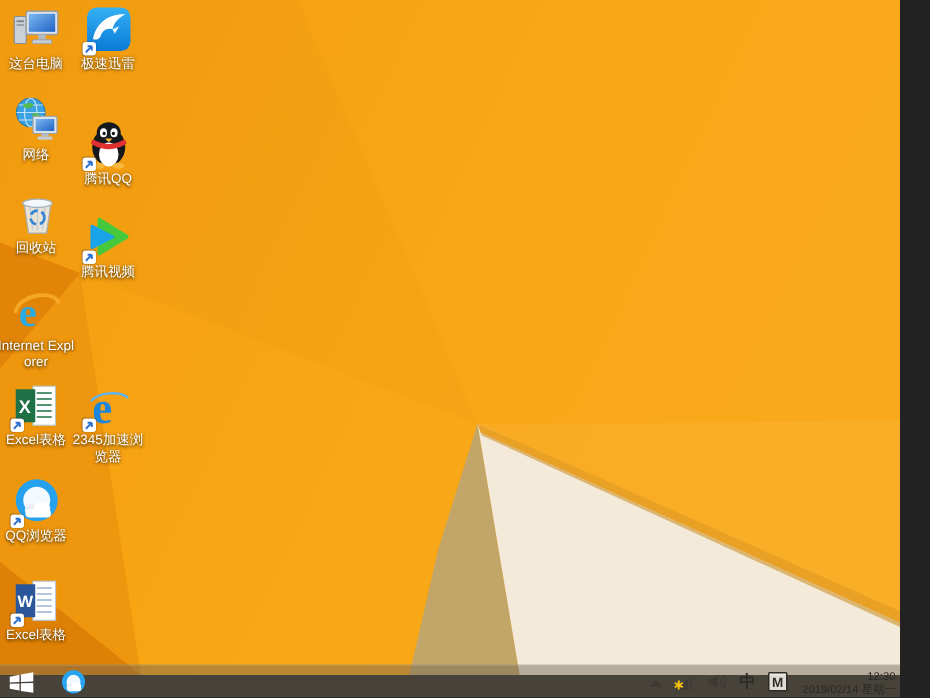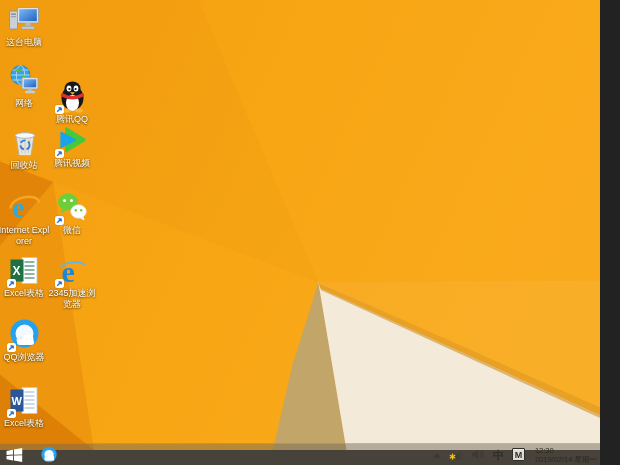--- a/index.html
+++ b/index.html
@@ -42,21 +42,21 @@
     width:0;height:0;border-left:4px solid transparent;border-right:4px solid transparent;
     border-bottom:5px solid #3e3a33;cursor:pointer;margin-top:1px;
   }
   .lang{font-size:11px;font-weight:bold;color:#2f2d28;cursor:pointer;line-height:12px;}
   .imebox{
     width:13px;height:13px;border:1.5px solid #2f2d28;background:rgba(250,248,242,.85);
     display:flex;align-items:center;justify-content:center;
     font-size:9px;font-weight:bold;color:#2f2d28;cursor:pointer;border-radius:1px;
   }
   .clock{
-    text-align:left;font-size:7.5px;line-height:9px;color:#2b2925;cursor:pointer;
+    text-align:right;font-size:7.5px;line-height:9px;color:#2b2925;cursor:pointer;
     padding-left:2px;
   }
 </style>
 </head>
 <body>
 
 <div class="screen">
 
   <svg class="wall" viewBox="0 0 620 465" preserveAspectRatio="none">
     <defs>
@@ -94,20 +94,35 @@
         <rect x="3" y="13" width="5" height="1.3" fill="#9aa1a9"></rect>
         <rect x="9.5" y="4.5" width="21" height="15.5" rx="1.5" fill="#e0e4e9" stroke="#979ea6" stroke-width="0.9"></rect>
         <rect x="11.2" y="6.2" width="17.6" height="12" fill="url(#scr)"></rect>
         <rect x="17.5" y="20" width="5" height="3.5" fill="#b4bac2"></rect>
         <rect x="13.5" y="23.5" width="13" height="2.6" rx="1" fill="#c6ccd4" stroke="#979ea6" stroke-width="0.6"></rect>
       </svg>
     </div>
     <div class="lbl">这台电脑</div>
   </div>
 
+  <div class="di" style="left:43px;top:3px">
+    <div class="ic">
+      <svg viewBox="0 0 33 33" width="33" height="33">
+        <rect x="2" y="2" width="29" height="29" rx="6.5" fill="url(#thd)"></rect>
+        <path d="M6 23 C8 12.5 16 6 27.5 6.5 C22 9.5 20 12.5 19 16.5 C15 15.5 12 17.5 11 21.5 C9.5 23.5 7.5 23.8 6 23 Z" fill="#ffffff"></path>
+        <path d="M19 16.5 L23.5 14.5 L20.5 19.5 Z" fill="#e8f4ff"></path>
+      </svg>
+      <span class="sc">
+        <svg viewBox="0 0 9 9">
+            <path d="M2.2 6.8 L6.2 2.8 M6.2 2.8 H3.4 M6.2 2.8 V5.6" stroke="#2a6fd4" stroke-width="1.3" fill="none"></path>
+          </svg>
+      </span>
+    </div>
+    <div class="lbl">极速迅雷</div>
+  </div>
 
   <div class="di" style="left:-5px;top:64px">
     <div class="ic">
       <svg viewBox="0 0 33 33" width="33" height="33">
         <circle cx="12.5" cy="11" r="9.5" fill="#3aa2e0" stroke="#1f77b5" stroke-width="0.7"></circle>
         <ellipse cx="12.5" cy="11" rx="4.2" ry="9.5" fill="none" stroke="#bfe3f7" stroke-width="0.8"></ellipse>
         <path d="M3 11 H22 M4.5 6 H20.5 M4.5 16 H20.5" stroke="#bfe3f7" stroke-width="0.8" fill="none"></path>
         <path d="M7 6.5 C9 4.5 13 4 14.5 6 C13 8.5 9 9 7 6.5 Z" fill="#53b948" opacity="0.95"></path>
         <path d="M13.5 12 C16 10.5 19 12 18.5 14.5 C16 16 13.5 14.5 13.5 12 Z" fill="#53b948" opacity="0.95"></path>
         <rect x="14" y="13.5" width="16" height="11.5" rx="1.2" fill="#dde2e8" stroke="#97a0a8" stroke-width="0.8"></rect>
@@ -148,21 +163,21 @@
       <svg viewBox="0 0 33 33" width="33" height="33">
         <path d="M8 9.5 L11 29.5 H23 L26 9.5 Z" fill="#eaf0f5" opacity="0.85" stroke="#a3b1bd" stroke-width="0.9"></path>
         <ellipse cx="17" cy="9.5" rx="9.8" ry="2.8" fill="#f5f8fb" stroke="#a3b1bd" stroke-width="0.9"></ellipse>
         <path d="M12 12.5 L13.8 27 M17 13 V27.5 M22 12.5 L20.2 27" stroke="#c2cdd8" stroke-width="1" fill="none"></path>
         <circle cx="17" cy="19" r="4.6" fill="none" stroke="#3583d6" stroke-width="1.8" stroke-dasharray="5.5 2.6"></circle>
       </svg>
     </div>
     <div class="lbl">回收站</div>
   </div>
 
-  <div class="di" style="left:43px;top:124px">
+  <div class="di" style="left:43px;top:142px">
     <div class="ic">
       <svg viewBox="0 0 33 33" width="33" height="33">
         <path d="M11 3.5 L29 14.5 Q30.5 15.8 29 17 L11 28 Q9 29 9 26.5 V5 Q9 2.5 11 3.5 Z" fill="#45c93a"></path>
         <path d="M6 8 L19.5 15 Q21 15.9 19.5 16.8 L6 23.8 Q4.3 24.6 4.3 22.5 V9.3 Q4.3 7.2 6 8 Z" fill="#19a3e8"></path>
       </svg>
       <span class="sc">
         <svg viewBox="0 0 9 9">
             <path d="M2.2 6.8 L6.2 2.8 M6.2 2.8 H3.4 M6.2 2.8 V5.6" stroke="#2a6fd4" stroke-width="1.3" fill="none"></path>
           </svg>
       </span>
@@ -173,40 +188,20 @@
   <div class="di" style="left:-5px;top:191px">
     <div class="ic">
       <svg viewBox="0 0 33 33" width="33" height="33">
         <text x="4.5" y="26" font-family="Liberation Serif, DejaVu Serif, serif" font-size="27" font-weight="bold" fill="#29abe2">e</text>
         <path d="M2.5 16.5 C5 5.5 27 2 31 10.5" stroke="#f5a623" stroke-width="2.6" fill="none" stroke-linecap="round"></path>
       </svg>
     </div>
     <div class="lbl">Internet Explorer</div>
   </div>
 
-  <div class="di" style="left:43px;top:191px">
-    <div class="ic">
-      <svg viewBox="0 0 33 33" width="33" height="33">
-        <ellipse cx="12" cy="11" rx="10" ry="8.5" fill="#6cce3a"></ellipse>
-        <path d="M6 18 L5 22.5 L10 19.5 Z" fill="#6cce3a"></path>
-        <circle cx="8.5" cy="9.5" r="1.5" fill="#fff"></circle>
-        <circle cx="15.5" cy="9.5" r="1.5" fill="#fff"></circle>
-        <ellipse cx="22.5" cy="20.5" rx="7.8" ry="6.8" fill="#fff" stroke="#d3dbe2" stroke-width="0.8"></ellipse>
-        <path d="M27.5 26 L28.5 29.5 L24 27 Z" fill="#fff"></path>
-        <circle cx="19.8" cy="19.3" r="1.2" fill="#6cce3a"></circle>
-        <circle cx="25.2" cy="19.3" r="1.2" fill="#6cce3a"></circle>
-      </svg>
-      <span class="sc">
-        <svg viewBox="0 0 9 9">
-            <path d="M2.2 6.8 L6.2 2.8 M6.2 2.8 H3.4 M6.2 2.8 V5.6" stroke="#2a6fd4" stroke-width="1.3" fill="none"></path>
-          </svg>
-      </span>
-    </div>
-    <div class="lbl">微信</div>
-  </div>
 
   <div class="di" style="left:-5px;top:254px">
     <div class="ic">
       <svg viewBox="0 0 33 33" width="33" height="33">
         <rect x="14" y="3.5" width="15" height="26" fill="#fff" stroke="#b9c9c0" stroke-width="0.8"></rect>
         <path d="M16.5 8 H26.5 M16.5 12 H26.5 M16.5 16 H26.5 M16.5 20 H26.5 M16.5 24 H26.5" stroke="#1e7145" stroke-width="1.1"></path>
         <rect x="2.5" y="5.5" width="13" height="22" fill="#1e7145"></rect>
         <text x="4.5" y="21" font-size="12" font-weight="bold" fill="#fff" font-family="Liberation Sans, sans-serif">X</text>
       </svg>
       <span class="sc">

